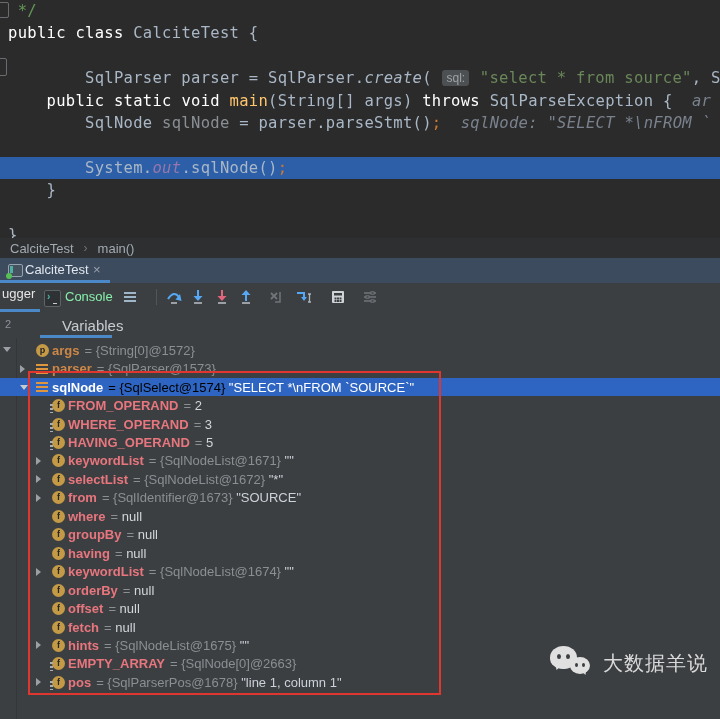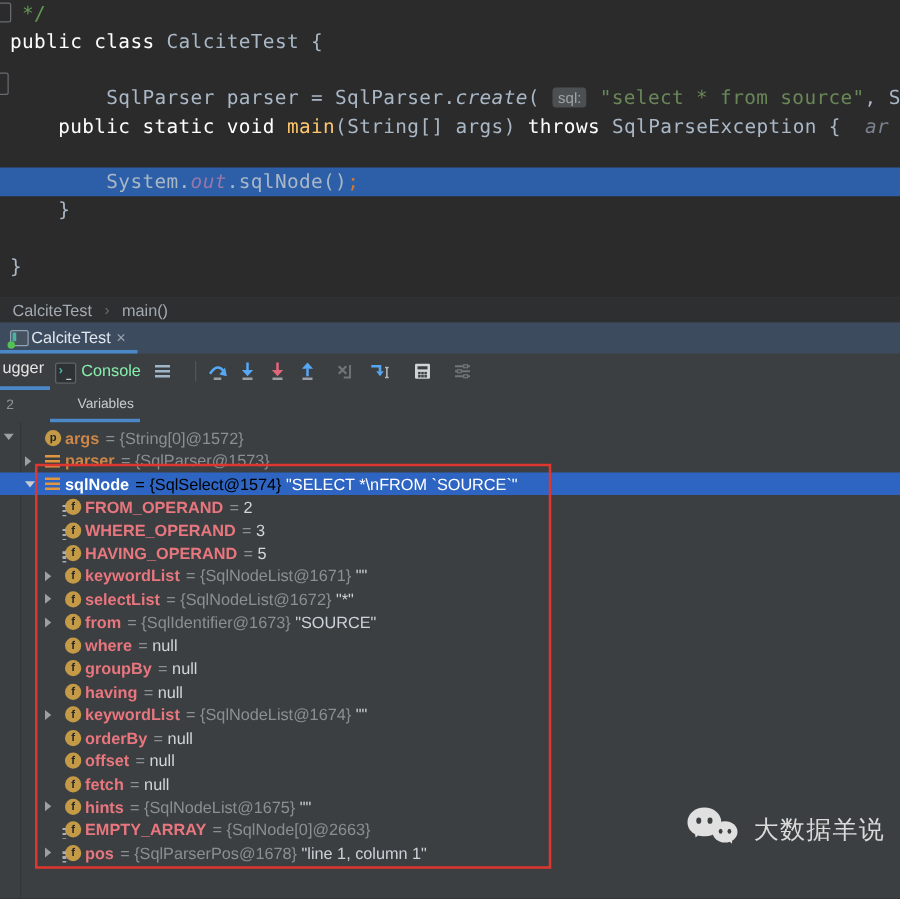--- a/index.html
+++ b/index.html
@@ -49,21 +49,21 @@
               border:1px solid #5d6367;border-radius:2px;}
   .console-ic span{position:absolute;left:2px;top:0px;color:#4db6ac;font-size:10px;font-weight:bold;}
   .console-ic i{position:absolute;left:8px;bottom:2px;width:4px;height:1.5px;background:#c7ccd1;}
   #toolbar .console-label{position:absolute;left:65px;top:6px;font-size:13px;color:#86efac;}
   .tb-ic{position:absolute;top:6px;width:16px;height:16px;}
   .tb-sep{position:absolute;left:156px;top:6px;width:1px;height:16px;background:#515558;}
 
   
   #tabs-row{position:absolute;left:0;top:312px;width:720px;height:26px;background:#3c3f41;border-bottom:1px solid #35383b;}
   #tabs-row .frag{position:absolute;left:5px;top:6px;font-size:11px;color:#8e949a;}
-  #tabs-row .vars-label{position:absolute;left:62px;top:5px;font-size:11px;color:#c7ccd1;}
+  #tabs-row .vars-label{position:absolute;left:62px;top:5px;font-size:15px;color:#c7ccd1;}
   #tabs-row .vars-underline{position:absolute;left:40px;bottom:0;width:72px;height:3px;background:#4a88c7;}
 
   
   #tree{position:absolute;left:0;top:338px;width:720px;height:381px;background:#3c3f41;overflow:hidden;}
   #tree .panel-sep{position:absolute;left:16px;top:0;bottom:0;width:1px;background:#34373a;}
   #tree .sliver-tri{position:absolute;left:3px;top:9px;width:0;height:0;
         border-top:5px solid #9aa0a6;border-left:4px solid transparent;border-right:4px solid transparent;}
   #tree .sliver-txt{position:absolute;left:1px;top:38px;font-size:12px;color:#9fb0c0;}
   .trow{position:absolute;left:0;right:0;height:18.5px;display:flex;align-items:center;font-size:13px;}
   .trow span{white-space:pre;}
@@ -109,20 +109,21 @@
 
 <div id="app">
 
   <div id="editor">
     <div>
         <div class="code-line"><span class="tok-cmt"> */</span></div>
         <div class="code-line"><span class="tok-kw">public class </span><span class="tok-txt">CalciteTest {</span></div>
         <div class="code-line"></div>
         <div class="code-line"><span class="tok-txt">        SqlParser parser = SqlParser.</span><span class="tok-stm">create</span><span class="tok-txt">( </span><span class="tok-chip">sql:</span><span class="tok-txt"> </span><span class="tok-str">"select * from source"</span><span class="tok-txt">, S</span></div>
         <div class="code-line"><span class="tok-txt">    </span><span class="tok-kw">public static void </span><span class="tok-def">main</span><span class="tok-txt">(String[] args) </span><span class="tok-kw">throws </span><span class="tok-txt">SqlParseException {</span><span class="tok-hint">  ar</span></div>
+        <div class="code-line"><span class="tok-txt">        SqlNode </span><span class="tok-dim">sqlNode</span><span class="tok-txt"> = parser.parseStmt()</span><span class="tok-semi">;</span><span class="tok-hint">  sqlNode: "SELECT *\nFROM `</span></div>
         <div class="code-line"></div>
         <div class="code-line exec"><span class="tok-txt">        System.</span><span class="tok-fld">out</span><span class="tok-txt">.sqlNode()</span><span class="tok-semi">;</span></div>
         <div class="code-line"><span class="tok-txt">    }</span></div>
         <div class="code-line"></div>
         <div class="code-line"><span class="tok-txt">}</span></div>
       </div>
     <div class="gut-frag" style="left:-5px;top:2px;width:12px;height:14px;"></div>
     <div class="gut-frag" style="left:-5px;top:58px;width:10px;height:16px;"></div>
   </div>
 

